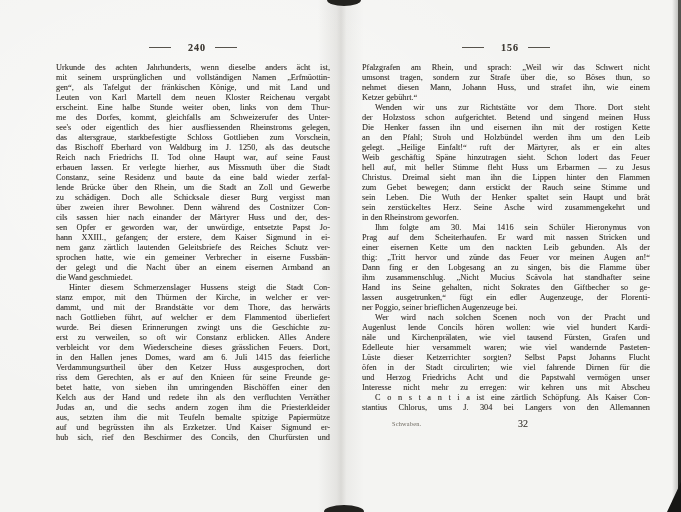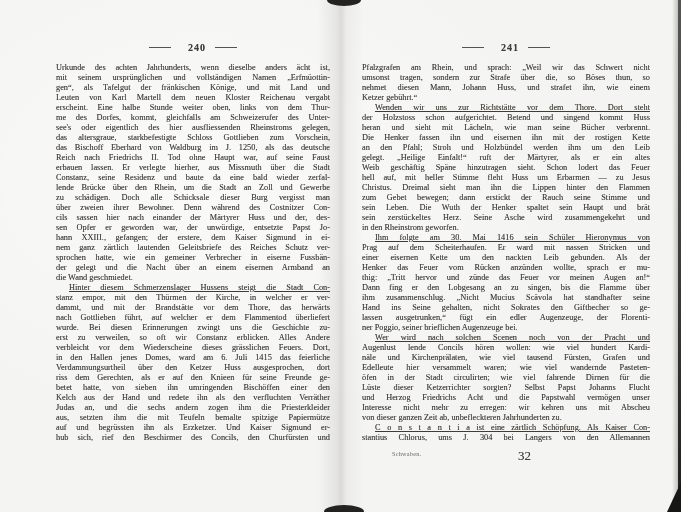--- a/index.html
+++ b/index.html
@@ -26,29 +26,29 @@
     color:var(--ink); text-shadow:0 0 .4px rgba(64,60,54,.55);margin-left:8px;
   }
   .page-body{margin-top:10px;}
   .line{
     height:10px; line-height:10px; font-size:8.3px;
     text-align:justify; text-align-last:justify;
     white-space:nowrap; overflow:hidden;
     color:var(--ink); text-shadow:0 0 .4px rgba(64,60,54,.5);
   }
   .line.end{text-align-last:left;font-family:Liberation Serif, serif;}
-  .line.indent{text-indent:13px;text-decoration:underline;}
+  .line.indent{text-indent:13px;}
   .page-footer{position:relative; height:12px; margin-top:5px;}
   .sig{
     position:absolute; left:30px; top:2px;
     font-size:6.3px; color:var(--faded-ink); letter-spacing:.2px;
   }
   .sheet{
     position:absolute; left:156px; top:0;
-    font-size:13px; color:var(--ink); text-shadow:0 0 .4px rgba(64,60,54,.5);
+    font-size:10px; color:var(--ink); text-shadow:0 0 .4px rgba(64,60,54,.5);
   }
   
   .gutter-shadow{
     position:absolute; left:318px; top:0; width:46px; height:100%; pointer-events:none;
     background:linear-gradient(90deg, rgba(90,85,75,0) 0%, rgba(90,85,75,.10) 40%,
       rgba(90,85,75,.17) 50%, rgba(90,85,75,.06) 62%, rgba(90,85,75,0) 100%);
   }
   .gutter-notch-top{
     position:absolute; left:327px; top:-6px; width:34px; height:12px;
     background:var(--edge-dark); border-radius:50%; filter:blur(.5px);
@@ -125,60 +125,57 @@
         <div class="line">Judas an, und die sechs andern zogen ihm die Priesterkleider</div>
         <div class="line">aus, setzten ihm die mit Teufeln bemalte spitzige Papiermütze</div>
         <div class="line">auf und begrüssten ihn als Erzketzer.  Und Kaiser Sigmund er-</div>
         <div class="line">hub sich, rief den Beschirmer des Concils, den Churfürsten und</div>
       </div>
   </div>
 
   <div class="page page-right">
     <div class="page-header">
       <span class="rule"></span>
-      <span class="pagenum">241</span>
+      <span class="pagenum">156</span>
       <span class="rule"></span>
     </div>
     <div class="page-body">
         <div class="line">Pfalzgrafen am Rhein, und sprach: „Weil wir das Schwert nicht</div>
         <div class="line">umsonst tragen, sondern zur Strafe über die, so Böses thun, so</div>
         <div class="line">nehmet diesen Mann, Johann Huss, und strafet ihn, wie einem</div>
         <div class="line end">Ketzer gebührt.“</div>
         <div class="line indent">Wenden wir uns zur Richtstätte vor dem Thore.  Dort steht</div>
-        <div class="line">der Holzstoss schon aufgerichtet.  Betend und singend kommt Huss</div>
-        <div class="line">heran und sieht mit Lächeln, wie man seine Bücher verbrennt.</div>
+        <div class="line">der Holzstoss schon aufgerichtet.  Betend und singend meinen Huss</div>
         <div class="line">Die Henker fassen ihn und eisernen ihn mit der rostigen Kette</div>
         <div class="line">an den Pfahl;  Stroh und Holzbündel werden ihm um den Leib</div>
         <div class="line">gelegt.  „Heilige Einfalt!“ ruft der Märtyrer, als er ein altes</div>
         <div class="line">Weib geschäftig Späne hinzutragen sieht.  Schon lodert das Feuer</div>
         <div class="line">hell auf, mit heller Stimme fleht Huss um Erbarmen — zu Jesus</div>
         <div class="line">Christus.  Dreimal sieht man ihn die Lippen hinter den Flammen</div>
         <div class="line">zum Gebet bewegen; dann erstickt der Rauch seine Stimme und</div>
         <div class="line">sein Leben.  Die Wuth der Henker spaltet sein Haupt und brät</div>
         <div class="line">sein zerstückeltes Herz.  Seine Asche wird zusammengekehrt und</div>
         <div class="line end">in den Rheinstrom geworfen.</div>
         <div class="line indent">Ihm folgte am 30. Mai 1416 sein Schüler Hieronymus von</div>
         <div class="line">Prag auf dem Scheiterhaufen.  Er ward mit nassen Stricken und</div>
         <div class="line">einer eisernen Kette um den nackten Leib gebunden.  Als der</div>
-        <div class="line">Henker das Feuer vom Rücken anzünden wollte, sprach er mu-</div>
         <div class="line">thig: „Tritt hervor und zünde das Feuer vor meinen Augen an!“</div>
         <div class="line">Dann fing er den Lobgesang an zu singen, bis die Flamme über</div>
         <div class="line">ihm zusammenschlug.  „Nicht Mucius Scävola hat standhafter seine</div>
         <div class="line">Hand ins Seine gehalten, nicht Sokrates den Giftbecher so ge-</div>
         <div class="line">lassen ausgetrunken,“ fügt ein edler Augenzeuge, der Florenti-</div>
         <div class="line end">ner Poggio, seiner brieflichen Augenzeuge bei.</div>
         <div class="line indent">Wer wird nach solchen Scenen noch von der Pracht und</div>
         <div class="line">Augenlust lende Concils hören wollen:  wie viel hundert Kardi-</div>
         <div class="line">näle und Kirchenprälaten, wie viel tausend Fürsten, Grafen und</div>
         <div class="line">Edelleute hier versammelt waren;  wie viel wandernde Pasteten-</div>
+        <div class="line">Lüste dieser Ketzerrichter sorgten? Selbst Papst Johanns Flucht</div>
         <div class="line">öfen in der Stadt circulirten;  wie viel fahrende Dirnen für die</div>
-        <div class="line">Lüste dieser Ketzerrichter sorgten? Selbst Papst Johanns Flucht</div>
         <div class="line">und Herzog Friedrichs Acht und die Papstwahl vermögen unser</div>
         <div class="line">Interesse nicht mehr zu erregen:  wir kehren uns mit Abscheu</div>
-        <div class="line end">von dieser ganzen Zeit ab, unbefleckteren Jahrhunderten zu.</div>
         <div class="line indent">C o n s t a n t i a ist eine zärtlich Schöpfung.  Als Kaiser Con-</div>
         <div class="line">stantius Chlorus, ums J. 304 bei Langers von den Allemannen</div>
       </div>
     <div class="page-footer">
       <span class="sig">Schwaben.</span>
       <span class="sheet">32</span>
     </div>
   </div>
 
   <div class="gutter-shadow"></div>

